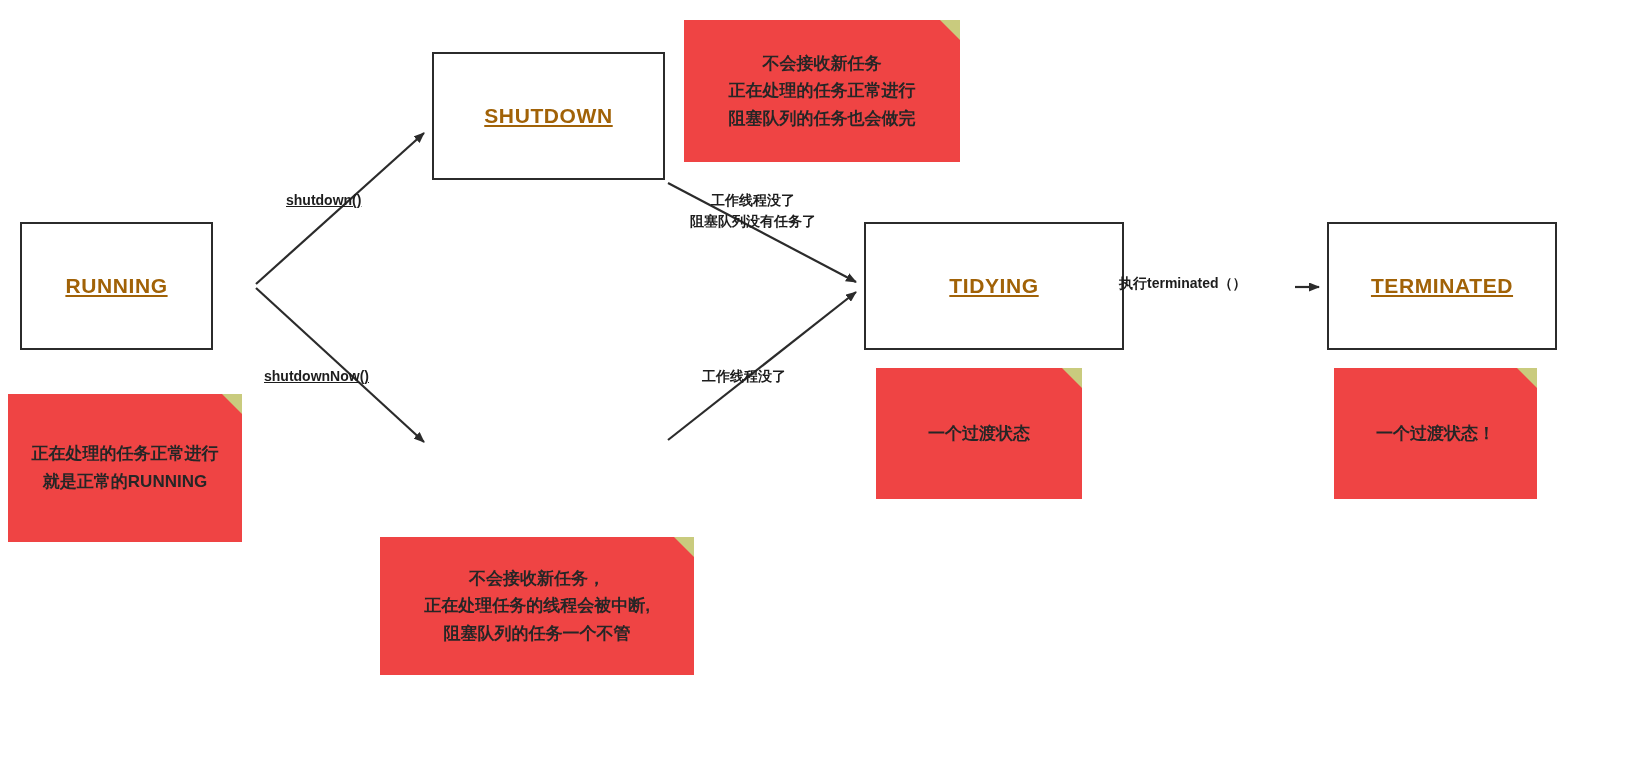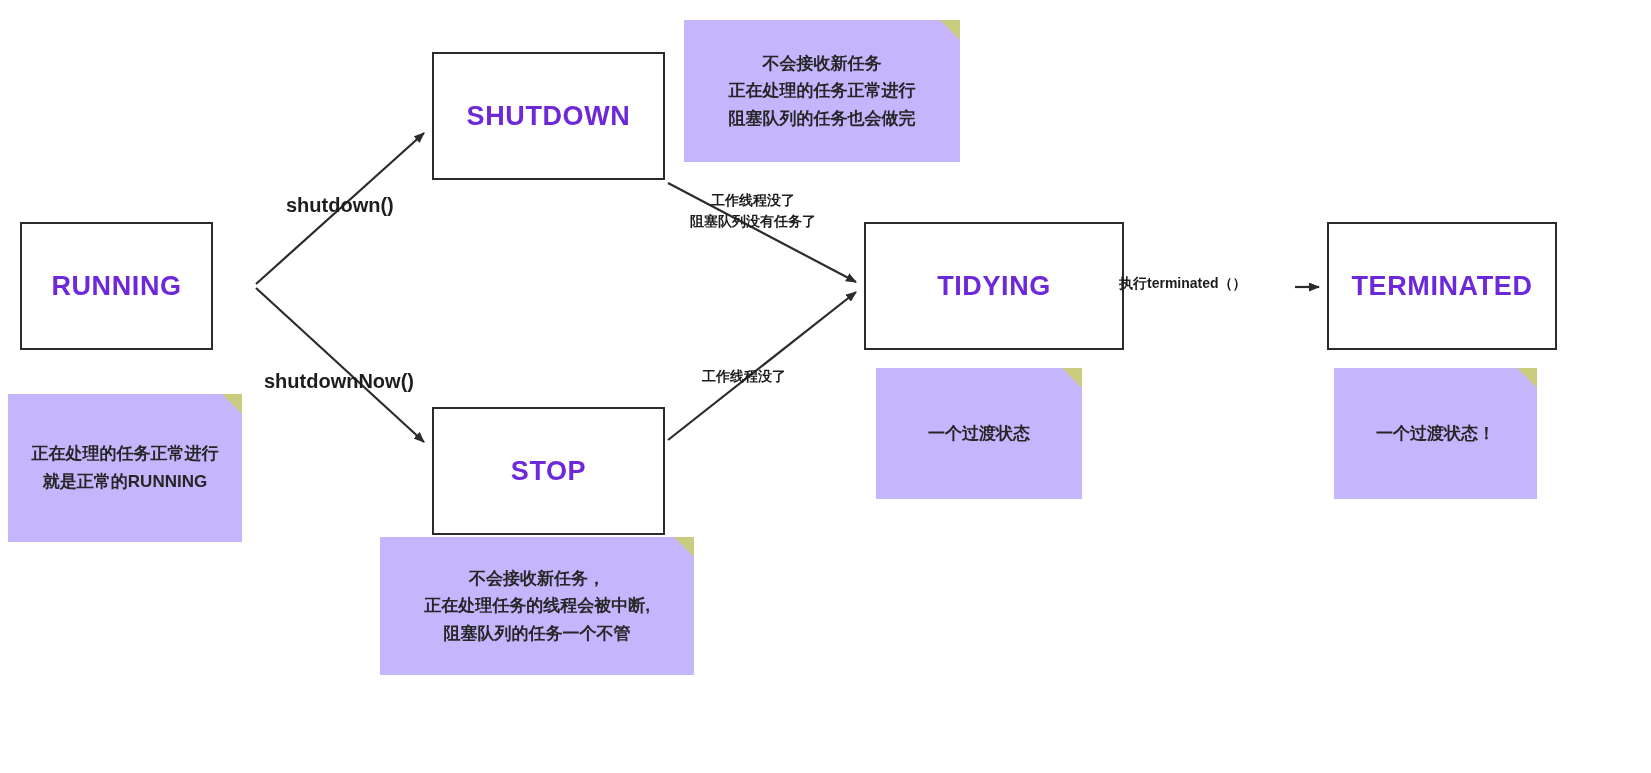--- a/index.html
+++ b/index.html
@@ -29,30 +29,31 @@
   .node {
     position: absolute;
     box-sizing: border-box;
     background: #ffffff;
     border: 2.2px solid #2b2b2b;
     display: flex;
     align-items: center;
     justify-content: center;
   }
   .node-label {
-    font-size: 27px;
+    font-size: 21px;
     font-weight: 600;
-    color: #6d28d9;
+    color: #a16207;
     letter-spacing: 0.6px;
     white-space: nowrap;
+    text-decoration: underline;
   }
   .note {
     position: absolute;
     box-sizing: border-box;
-    background: #c4b5fd;
+    background: #ef4444;
     display: flex;
     align-items: center;
     justify-content: center;
     text-align: center;
     overflow: hidden;
   }
   .note-fold {
     position: absolute;
     top: 0;
     right: 0;
@@ -74,21 +75,22 @@
   .edge-label {
     position: absolute;
     font-size: 14px;
     font-weight: 700;
     color: #1d1d1d;
     line-height: 1.5;
     white-space: pre-line;
     text-align: center;
   }
   .edge-label.en {
-    font-size: 20px;
+    font-size: 14px;
+    text-decoration: underline;
   }
   .watermark {
     position: absolute;
     font-size: 20px;
     color: #c6c6c6;
     font-weight: 400;
     white-space: nowrap;
     letter-spacing: 1px;
   }
 </style>
@@ -117,23 +119,20 @@
   </svg>
 
   <div class="node" style="left:20px; top:222px; width:193px; height:128px;">
     <span class="node-label">RUNNING</span>
   </div>
 
   <div class="node" style="left:432px; top:52px; width:233px; height:128px;">
     <span class="node-label">SHUTDOWN</span>
   </div>
 
-  <div class="node" style="left:432px; top:407px; width:233px; height:128px;">
-    <span class="node-label">STOP</span>
-  </div>
 
   <div class="node" style="left:864px; top:222px; width:260px; height:128px;">
     <span class="node-label">TIDYING</span>
   </div>
 
   <div class="node" style="left:1327px; top:222px; width:230px; height:128px;">
     <span class="node-label">TERMINATED</span>
   </div>
 
   <div class="edge-label en" style="left:286px; top:190px;">shutdown()</div>

